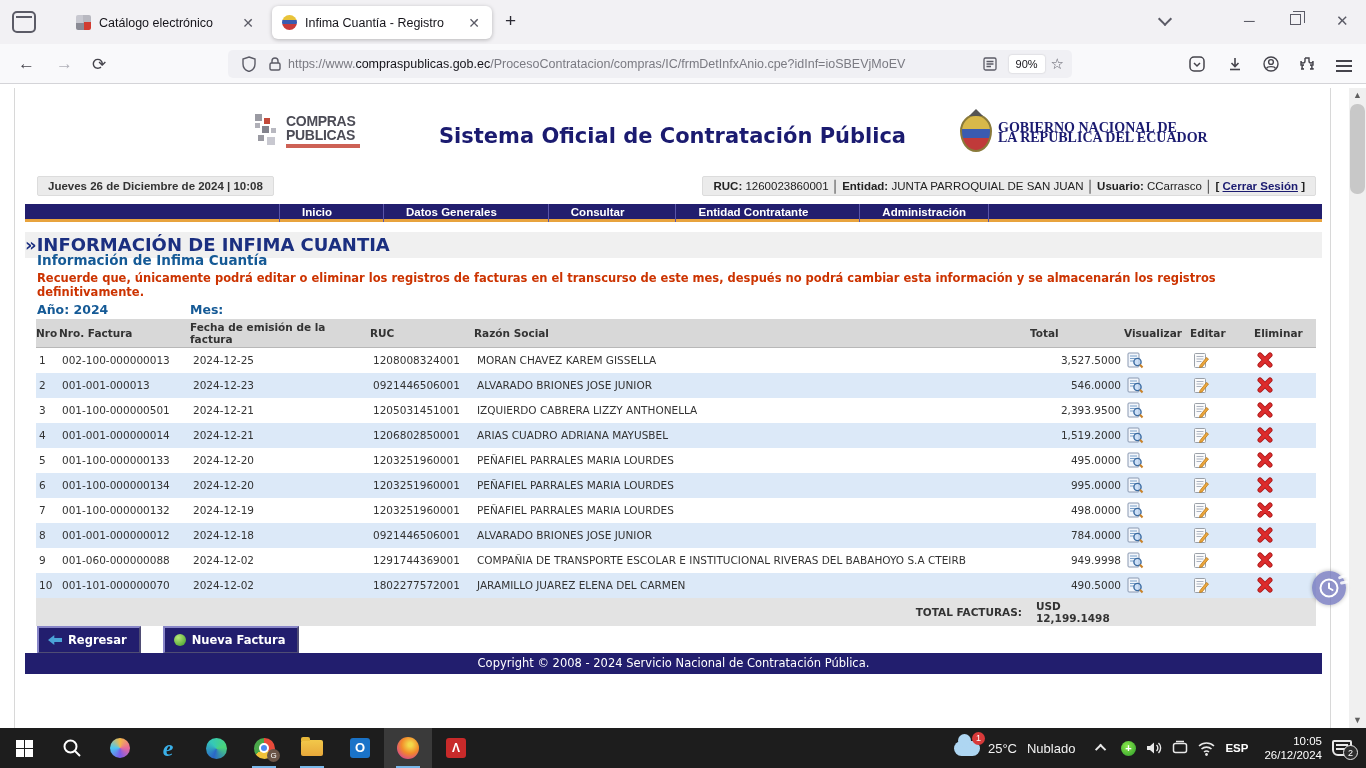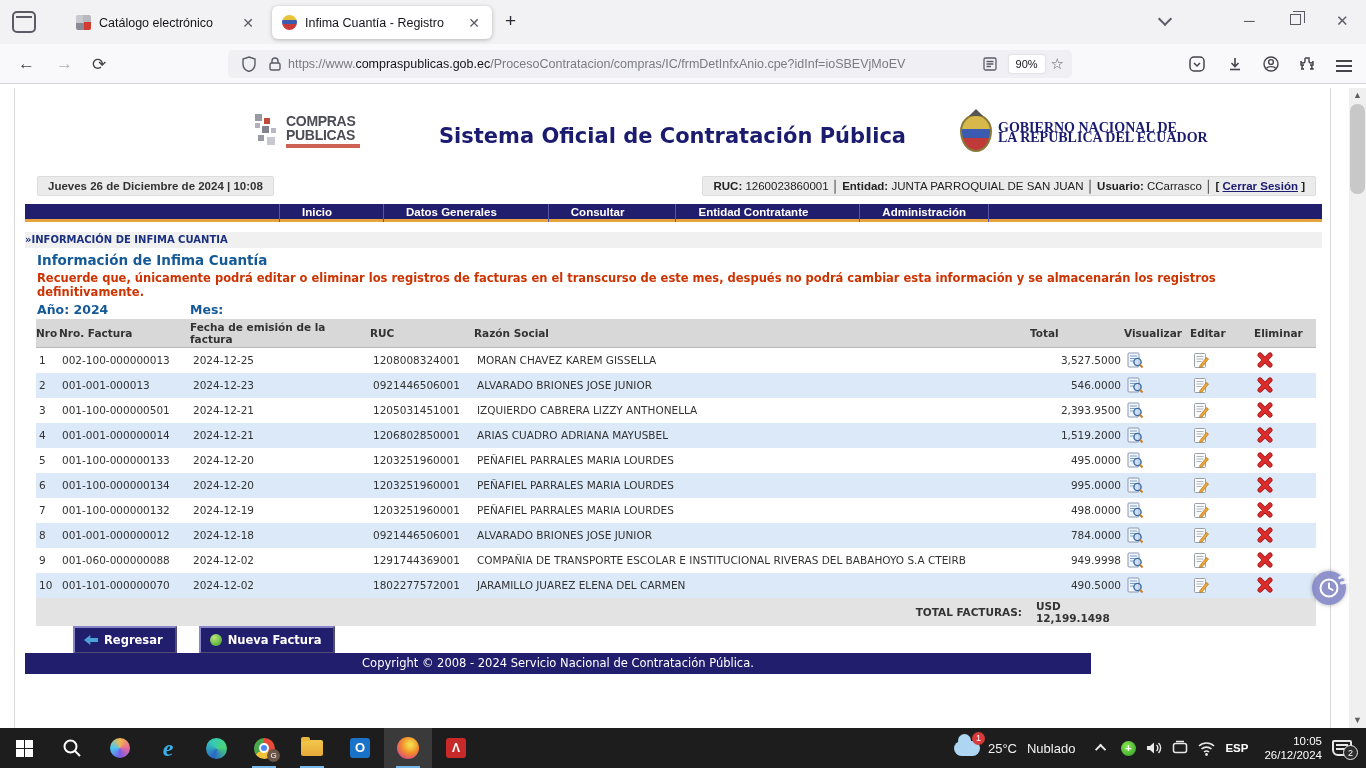--- a/index.html
+++ b/index.html
@@ -67,43 +67,43 @@
   .datebox { position:absolute; left:22px; top:0; background:#ebebeb; border:1px solid #dcdcdc; padding:3px 10px; font-weight:bold; color:#333; border-radius:2px; }
   .sessionbox { position:absolute; right:14px; top:0; background:#ebebeb; border:1px solid #dcdcdc; padding:3px 10px; border-radius:2px; white-space:nowrap; }
   .sessionbox b { color:#222; }
   .logout { color:#1b1b70; font-weight:bold; text-decoration:underline; }
 
   .menubar { position:absolute; left:10px; top:116px; width:1297px; height:18px; background:#221e6e; border-bottom:3px solid #e8a33d; }
   .menubar .items { position:absolute; left:225px; top:0; height:18px; display:flex; }
   .menu-item { color:#fff; font-size:11.5px; font-weight:bold; padding:2px 22px; border-left:1px solid #5a55a8; white-space:nowrap;margin-left:29px; }
   .menu-item:last-child { border-right:1px solid #5a55a8; }
 
-  .breadcrumb { position:absolute; left:10px; top:144px; width:1297px; background:#f0f0f0; font-size:10px; font-weight:bold; color:#1b2f80; padding:2px 0 3px 0; font-family:"DejaVu Sans",sans-serif; }
+  .breadcrumb { position:absolute; left:10px; top:144px; width:1297px; background:#f0f0f0; font-size:18px; font-weight:bold; color:#1b2f80; padding:2px 0 3px 0; font-family:"DejaVu Sans",sans-serif; }
   .breadcrumb .arrow { color:#1b2f80; }
   .section-title { position:absolute; left:22px; top:164px; font-size:13.5px; font-weight:bold; color:#155a96; font-family:"DejaVu Sans",sans-serif; }
   .warning { position:absolute; left:22px; top:183px; width:1230px; font-size:11.5px; font-weight:bold; color:#cc3300; line-height:14px; font-family:"DejaVu Sans",sans-serif; }
   .yearmonth { position:absolute; left:22px; top:214px; font-size:12.5px; font-weight:bold; color:#155a96; font-family:"DejaVu Sans",sans-serif; }
   .monthpart { position:absolute; left:153px; top:0; }
 
   table.inv { position:absolute; left:21px; top:231px; width:1280px; border-collapse:collapse; font-family:"DejaVu Sans",sans-serif; font-size:10.5px; color:#333; table-layout:fixed; }
   table.inv th { background:#d8d8d8; text-align:left; font-weight:bold; padding:2px 0; border-bottom:1px solid #b8b8b8; height:16px; font-size:10.5px; }
   table.inv td { padding:2px 3px; height:25px; vertical-align:middle; }
   tr.alt td { background:#dce9f8; }
   td.num, th.num { text-align:right; padding-right:6px; }
   td.ico { text-align:left; padding-left:6px; }
   tfoot td { background:#e3e3e3; height:17px !important; font-weight:bold; }
   .total-label { text-align:right; padding-right:8px !important; }
   .icon16 { width:17px; height:17px; display:inline-block; vertical-align:middle; }
 
-  .btnrow { position:absolute; left:22px; top:538px; display:flex; gap:22px;margin-left:36px; }
+  .btnrow { position:absolute; left:22px; top:538px; display:flex; gap:22px; }
   .navy-btn { background:#221e6e; color:#fff; font-size:11.5px; font-weight:bold; font-family:"DejaVu Sans",sans-serif; padding:5px 12px 5px 9px; border:2px outset #8886c8; display:flex; align-items:center; gap:6px; }
   .arrow-left { width:14px; height:10px; background:#4aa3d8; clip-path:polygon(0 50%,45% 0,45% 30%,100% 30%,100% 70%,45% 70%,45% 100%); }
   .green-dot { width:12px; height:12px; border-radius:50%; background:radial-gradient(circle at 35% 30%, #b8e878, #3a9a28); }
 
-  .copyright { position:absolute; left:10px; top:565px; width:1066px; background:#221e6e; color:#fff; text-align:center; font-size:11.5px; padding:3px 0 4px; font-family:"DejaVu Sans",sans-serif; }
+  .copyright { position:absolute; left:10px; top:565px; width:1297px; background:#221e6e; color:#fff; text-align:center; font-size:11.5px; padding:3px 0 4px; font-family:"DejaVu Sans",sans-serif; }
 
   
   .scrollbar { position:absolute; right:0; top:4px; width:17px; height:640px; background:#f0f0f0; }
   .sb-arrow { position:absolute; left:4px; width:9px; height:9px; color:#606060; font-size:9px; line-height:9px; }
   .sb-thumb { position:absolute; left:1px; top:16px; width:15px; height:90px; background:#c8c8c8; border-radius:7px; }
 
   
   .floatwidget { position:absolute; left:1312px; top:487px; width:34px; height:34px; border-radius:50%; background:rgba(116,120,190,.8); box-shadow:0 0 4px rgba(0,0,0,.3); }
   .floatwidget svg { position:absolute; left:6px; top:6px; }
   .wing { position:absolute; right:-2px; top:4px; width:10px; height:3px; background:rgba(255,255,255,.85); border-radius:2px; transform:rotate(-20deg); }

